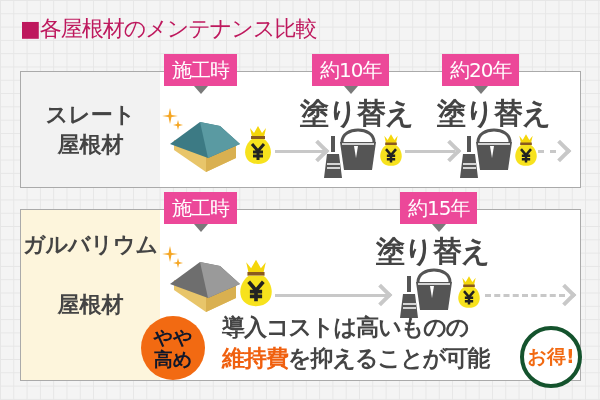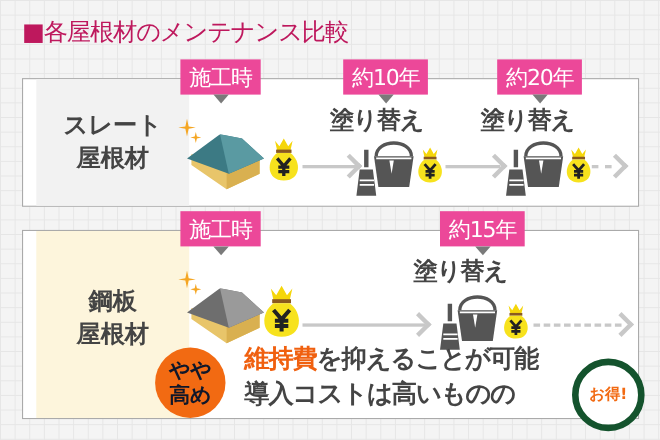--- a/index.html
+++ b/index.html
@@ -5,57 +5,57 @@
   html,body{margin:0;padding:0;}
   body{width:600px;height:400px;overflow:hidden;position:relative;
     font-family:"DejaVu Sans","Liberation Sans",sans-serif;
     background-color:#f4f4f4;
     background-image:
       linear-gradient(#e6e6e6 1px, transparent 1px),
       linear-gradient(90deg,#e6e6e6 1px, transparent 1px);
     background-size:13.3px 13.3px;}
   .title{position:absolute;left:20px;top:14px;font-size:22px;color:#be185d;letter-spacing:-1px;white-space:nowrap;}
   .panel{position:absolute;left:20px;width:559px;border:1px solid #aaa;background:#fff;}
-  .panel .label{position:absolute;left:12px;top:0;bottom:0;width:139px;display:flex;align-items:center;justify-content:center;text-align:center;font-weight:bold;color:#444;font-size:22px;line-height:30px;}
+  .panel .label{position:absolute;left:0;top:0;bottom:0;width:139px;display:flex;align-items:center;justify-content:center;text-align:center;font-weight:bold;color:#444;font-size:22px;line-height:30px;}
   #p1{top:71px;height:115px;}
   #p1 .label{background:#f2f2f2;}
   #p2{top:209px;height:170px;}
   #p2 .label{background:#fdf5dc;}
   .tag{position:absolute;background:#ec4899;color:#fff;font-size:20px;height:32px;line-height:32px;padding:0 8px;white-space:nowrap;letter-spacing:-1px;}
   .tag::after{content:"";position:absolute;left:50%;bottom:-8px;margin-left:-7px;border-left:7px solid transparent;border-right:7px solid transparent;border-top:8px solid #7a7a7a;}
-  .caption{position:absolute;font-weight:bold;color:#444;font-size:22px;white-space:nowrap;letter-spacing:-1px;}
+  .caption{position:absolute;font-weight:bold;color:#444;font-size:29px;white-space:nowrap;letter-spacing:-1px;}
   .line{position:absolute;height:3px;background:#c8c8c8;}
   .dashed{position:absolute;height:0;border-top:3px dashed #c8c8c8;}
   .chev{position:absolute;width:12px;height:12px;border-top:4px solid #c8c8c8;border-right:4px solid #c8c8c8;transform:rotate(45deg);}
   .icon{position:absolute;}
   .msg{position:absolute;left:222px;top:312px;font-weight:bold;color:#444;font-size:23px;line-height:31px;letter-spacing:-1px;white-space:nowrap;}
   .msg .hl{color:#f0600f;}
   .badge-hi{position:absolute;left:141px;top:316px;width:64px;height:64px;border-radius:50%;background:#f26a12;color:#0f172a;font-size:19px;line-height:22px;text-align:center;display:flex;align-items:center;justify-content:center;font-weight:bold;}
-  .badge-deal{position:absolute;left:520px;top:326px;width:54px;height:54px;border-radius:50%;border:6px solid #14532d;background:#fff;color:#f26a12;font-size:14px;font-weight:bold;display:flex;align-items:center;justify-content:center;}
+  .badge-deal{position:absolute;left:520px;top:326px;width:54px;height:54px;border-radius:50%;border:4px solid #14532d;background:#fff;color:#f26a12;font-size:19px;font-weight:bold;display:flex;align-items:center;justify-content:center;}
 </style>
 </head>
 <body>
 
 <div class="title">■各屋根材のメンテナンス比較</div>
 
 <div class="panel" id="p1">
   <div class="label">
     <div><span>スレート</span><br><span>屋根材</span></div>
   </div>
 </div>
 
 <div class="panel" id="p2">
   <div class="label">
-    <div style="margin-top:-40px"><br><span>鋼板</span><br><span>屋根材</span></div>
+    <div style="margin-top:-40px"><span>ガルバリウム</span><br><br><span>屋根材</span></div>
   </div>
 </div>
 
 <div class="tag" style="left:164px;top:54px">施工時</div>
 <div class="tag" style="left:312px;top:54px">約10年</div>
-<div class="tag" style="left:452px;top:54px">約20年</div>
+<div class="tag" style="left:442px;top:54px">約20年</div>
 <div class="caption" style="left:300px;top:94px">塗り替え</div>
 <div class="caption" style="left:437px;top:94px">塗り替え</div>
 
 <div class="line" style="left:275px;top:150px;width:50px"></div>
 <div class="chev" style="left:310px;top:143px"></div>
 <div class="line" style="left:405px;top:150px;width:50px"></div>
 <div class="chev" style="left:442px;top:143px"></div>
 <div class="dashed" style="left:538px;top:150px;width:18px"></div>
 <div class="chev" style="left:552px;top:143px"></div>
 
@@ -143,16 +143,16 @@
     <use href="#bucket"></use>
   </svg>
 <svg class="icon" style="left:454px;top:274px" width="30" height="36" viewBox="0 0 36 42">
     <use href="#bag"></use>
   </svg>
 
 <div class="badge-hi">
   <div><span>やや</span><br><span>高め</span></div>
 </div>
 <div class="msg">
+  <div>導入コストは高いものの</div>
   <div><span class="hl">維持費</span><span>を抑えることが可能</span></div>
-  <div>導入コストは高いものの</div>
 </div>
 <div class="badge-deal">お得!</div>
 
 </body></html>

